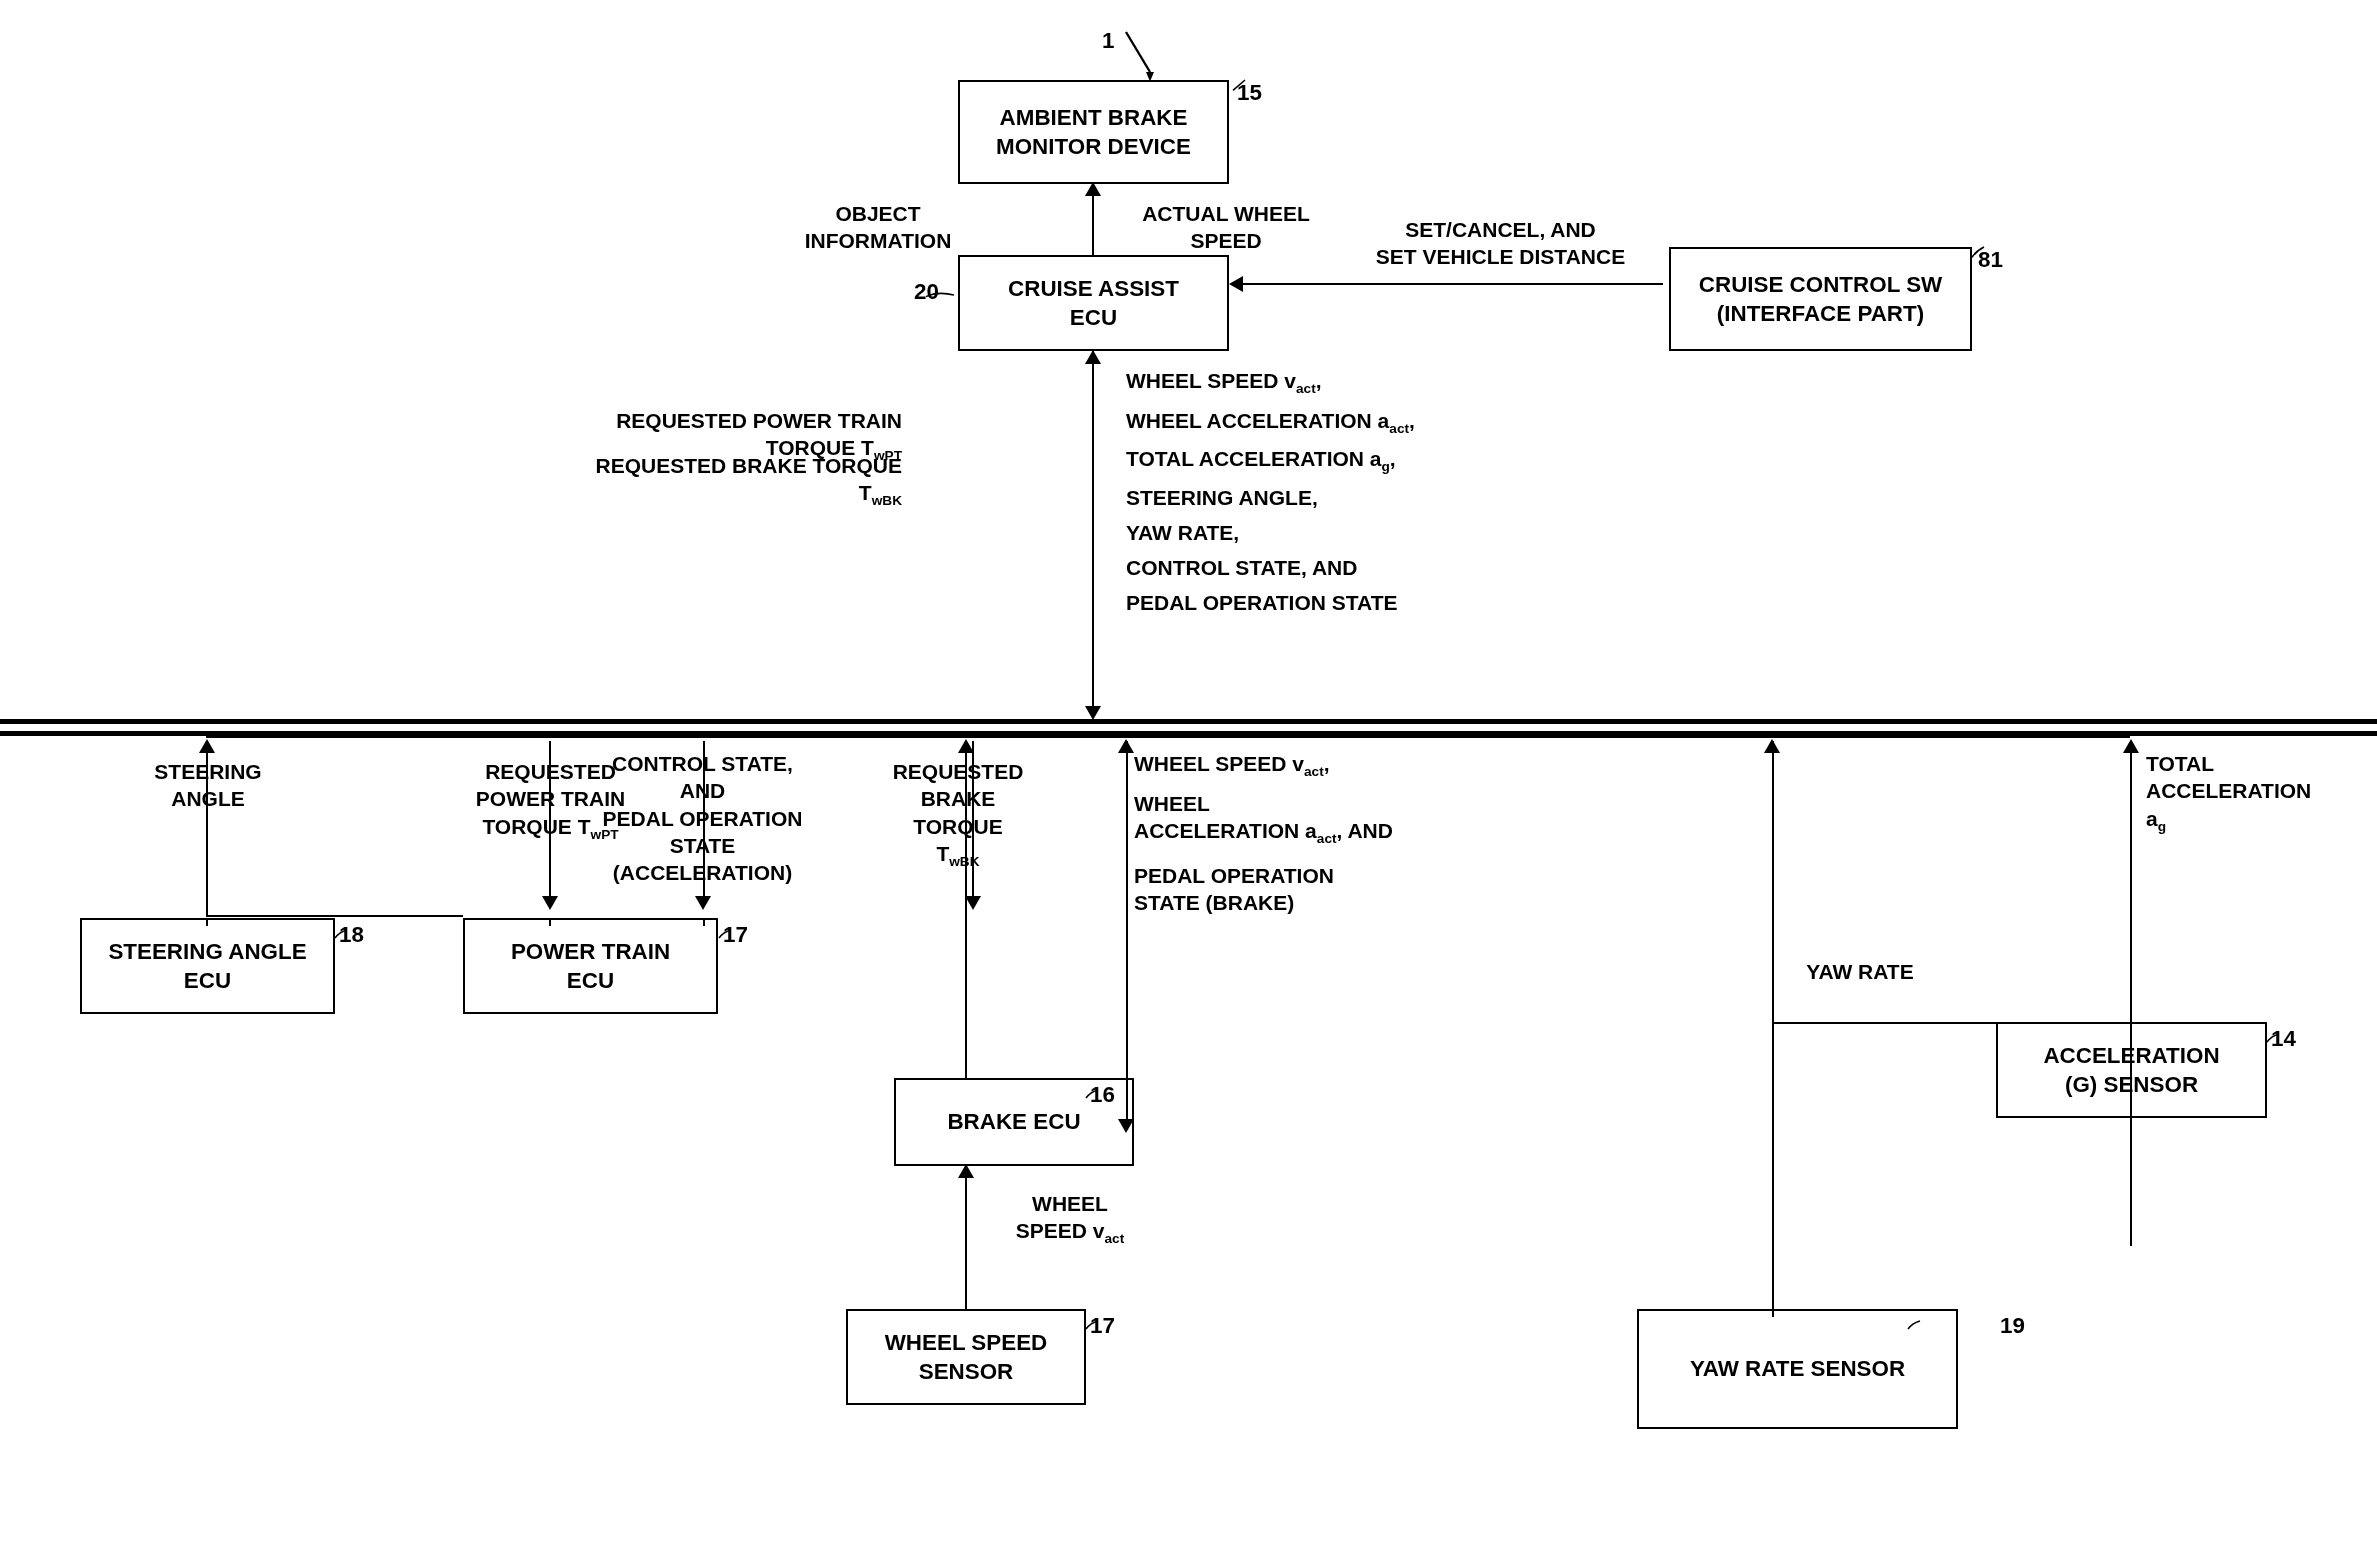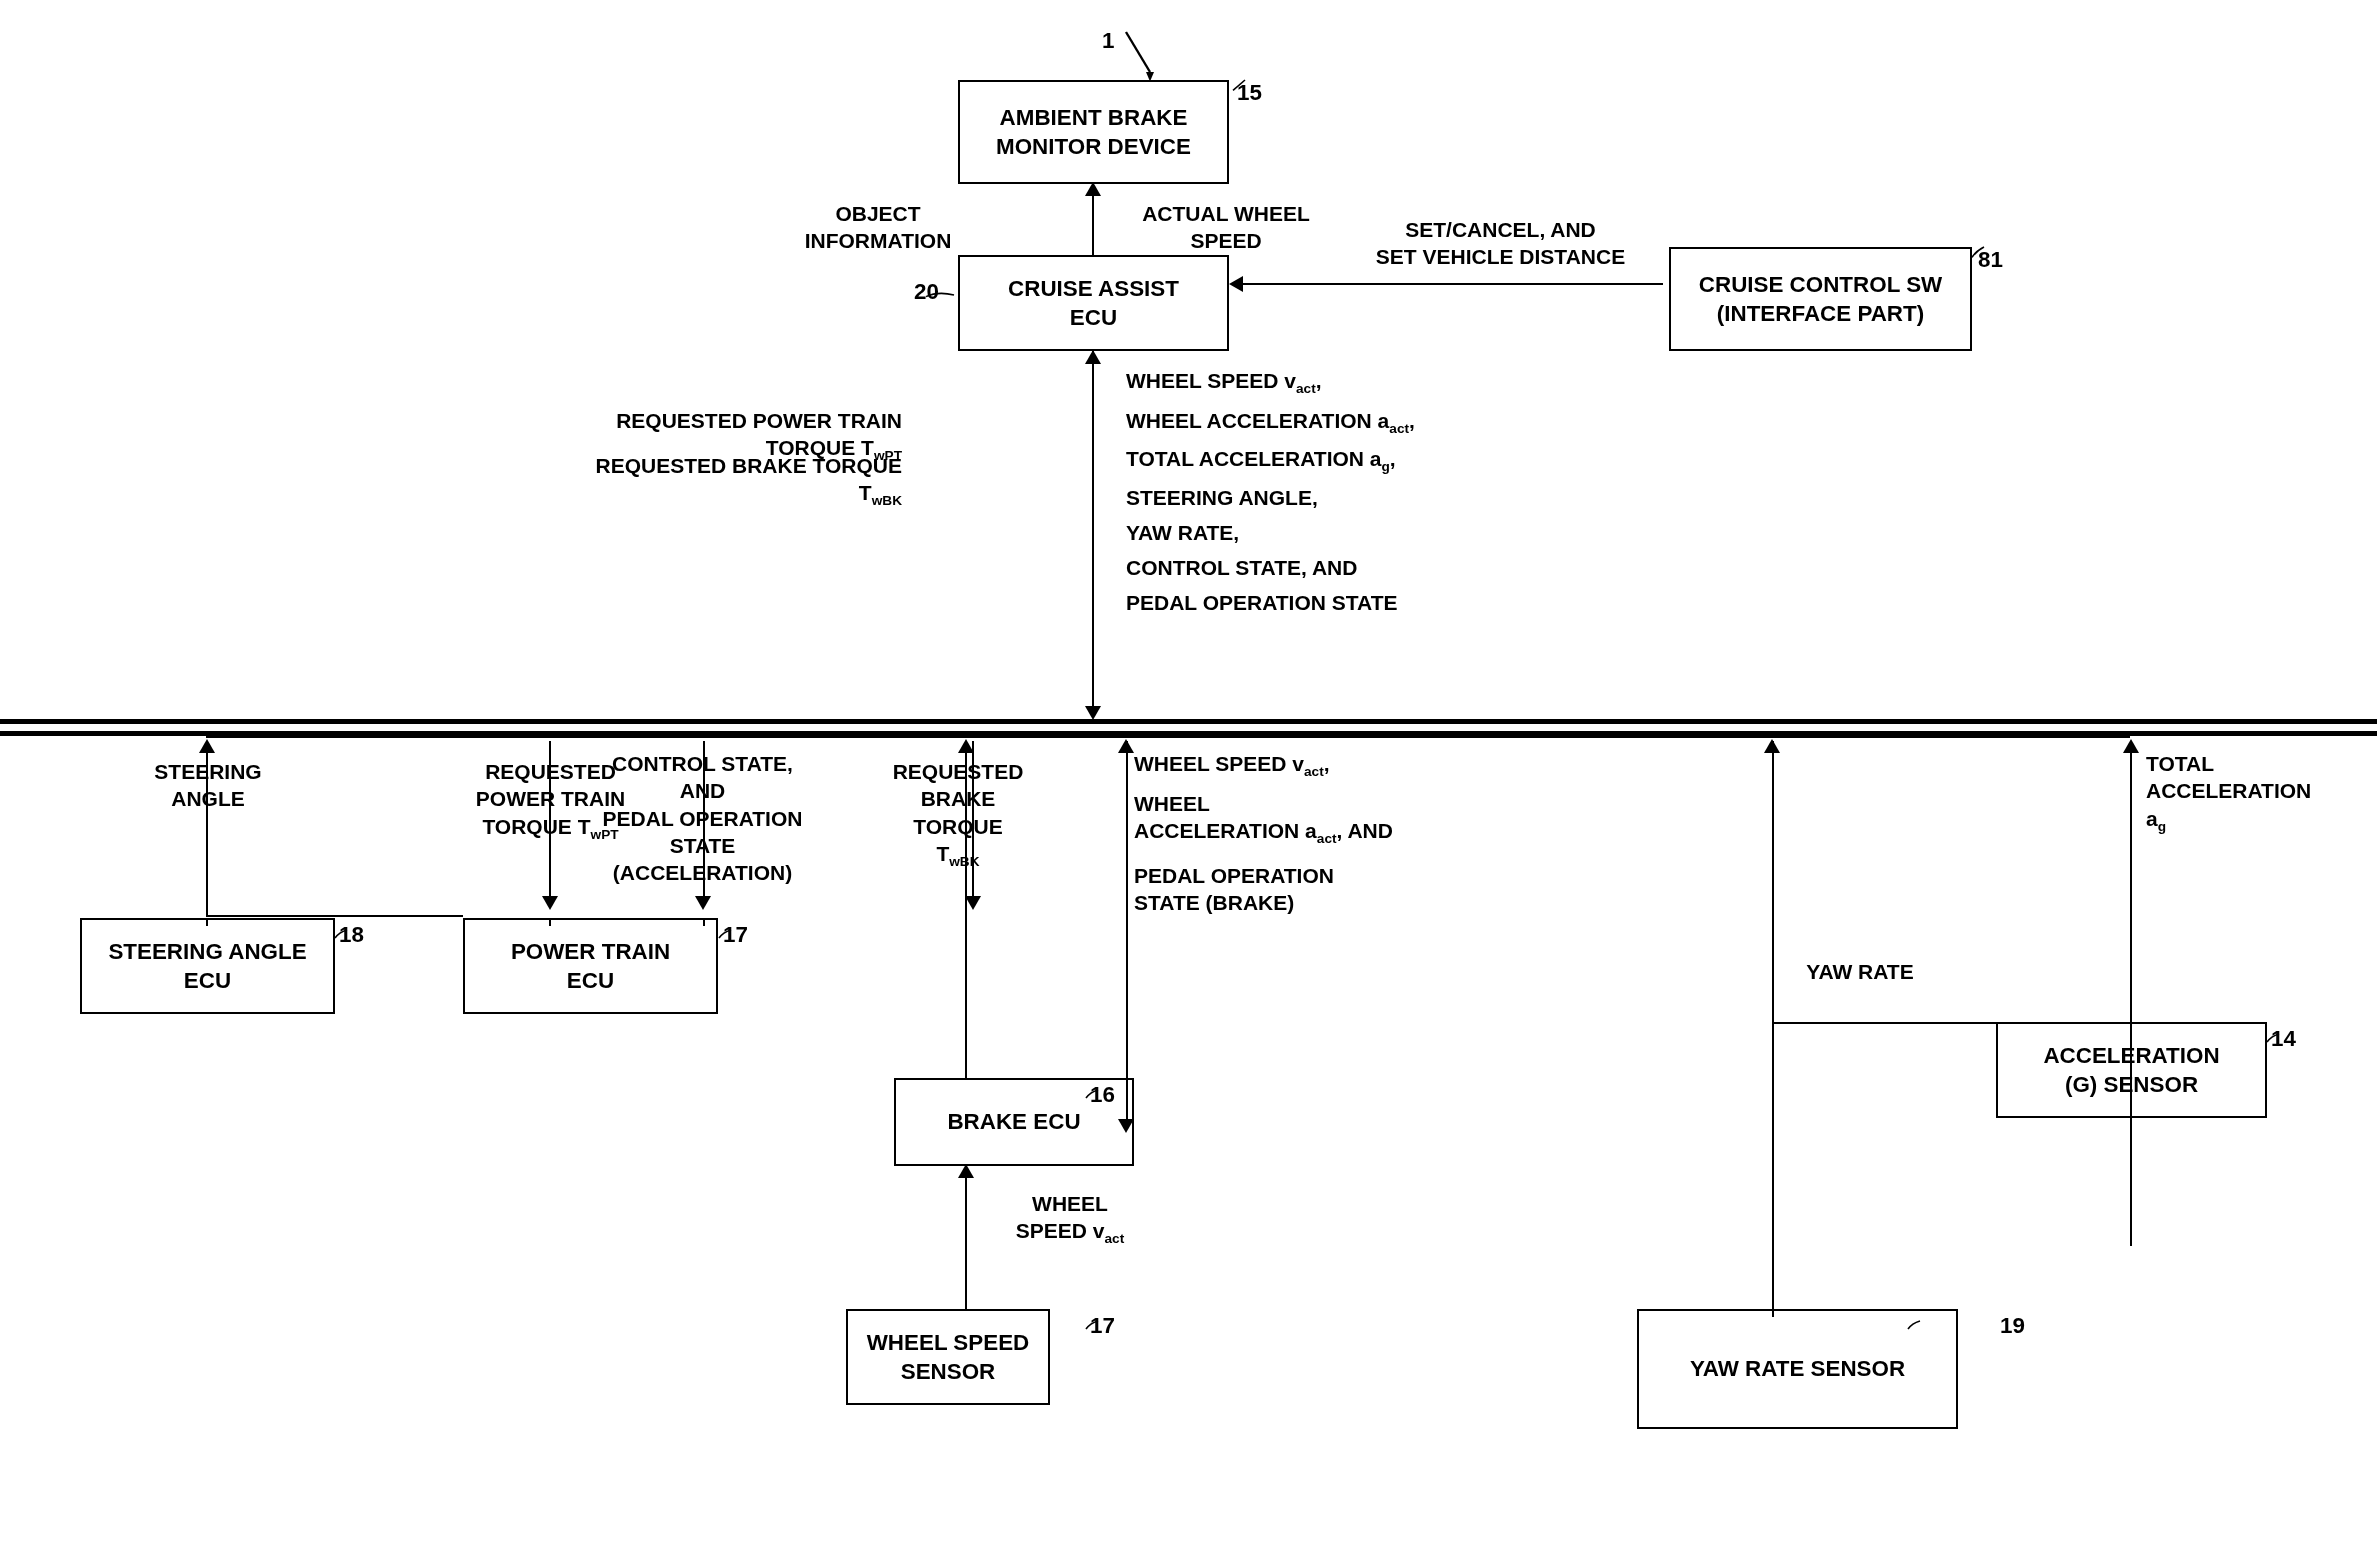--- a/index.html
+++ b/index.html
@@ -203,21 +203,21 @@
   <div class="line-v" style="left:965px; top:741px; height:337px;"></div>
   <div class="arrow-up" style="left:958px; top:739px;"></div>
 
   <div class="label" style="left:1134px; top:750px; width:335px; text-align:left;">WHEEL SPEED v<sub style="font-size:0.65em">act</sub>,</div>
   <div class="label" style="left:1134px; top:790px; width:335px; text-align:left;">WHEEL<br>ACCELERATION a<sub style="font-size:0.65em">act</sub>, AND</div>
   <div class="label" style="left:1134px; top:862px; width:335px; text-align:left;">PEDAL OPERATION<br>STATE (BRAKE)</div>
 
   <div class="line-v" style="left:1126px; top:741px; height:144px;"></div>
   <div class="arrow-up" style="left:1118px; top:739px;"></div>
 
-  <div class="box" style="left:846px; top:1309px; width:204px; height:96px;">
+  <div class="box" style="left:846px; top:1309px; width:240px; height:96px;">
     <span>WHEEL SPEED<br>SENSOR</span>
   </div>
   <div class="ref-num" style="left:1090px; top:1313px;">17</div>
   <svg style="position:absolute;left:1082px;top:1317px;width:24px;height:16px;" viewBox="0 0 30 20" width="24" height="16">
     <path d="M20,5 Q10,8 5,15" stroke="#000" stroke-width="2" fill="none"></path>
   </svg>
 
   <div class="line-v" style="left:965px; top:1166px; height:144px;"></div>
   <div class="arrow-up" style="left:958px; top:1164px;"></div>
   <div class="label" style="left:982px; top:1190px; width:176px;">WHEEL<br>SPEED v<sub style="font-size:0.65em">act</sub></div>

